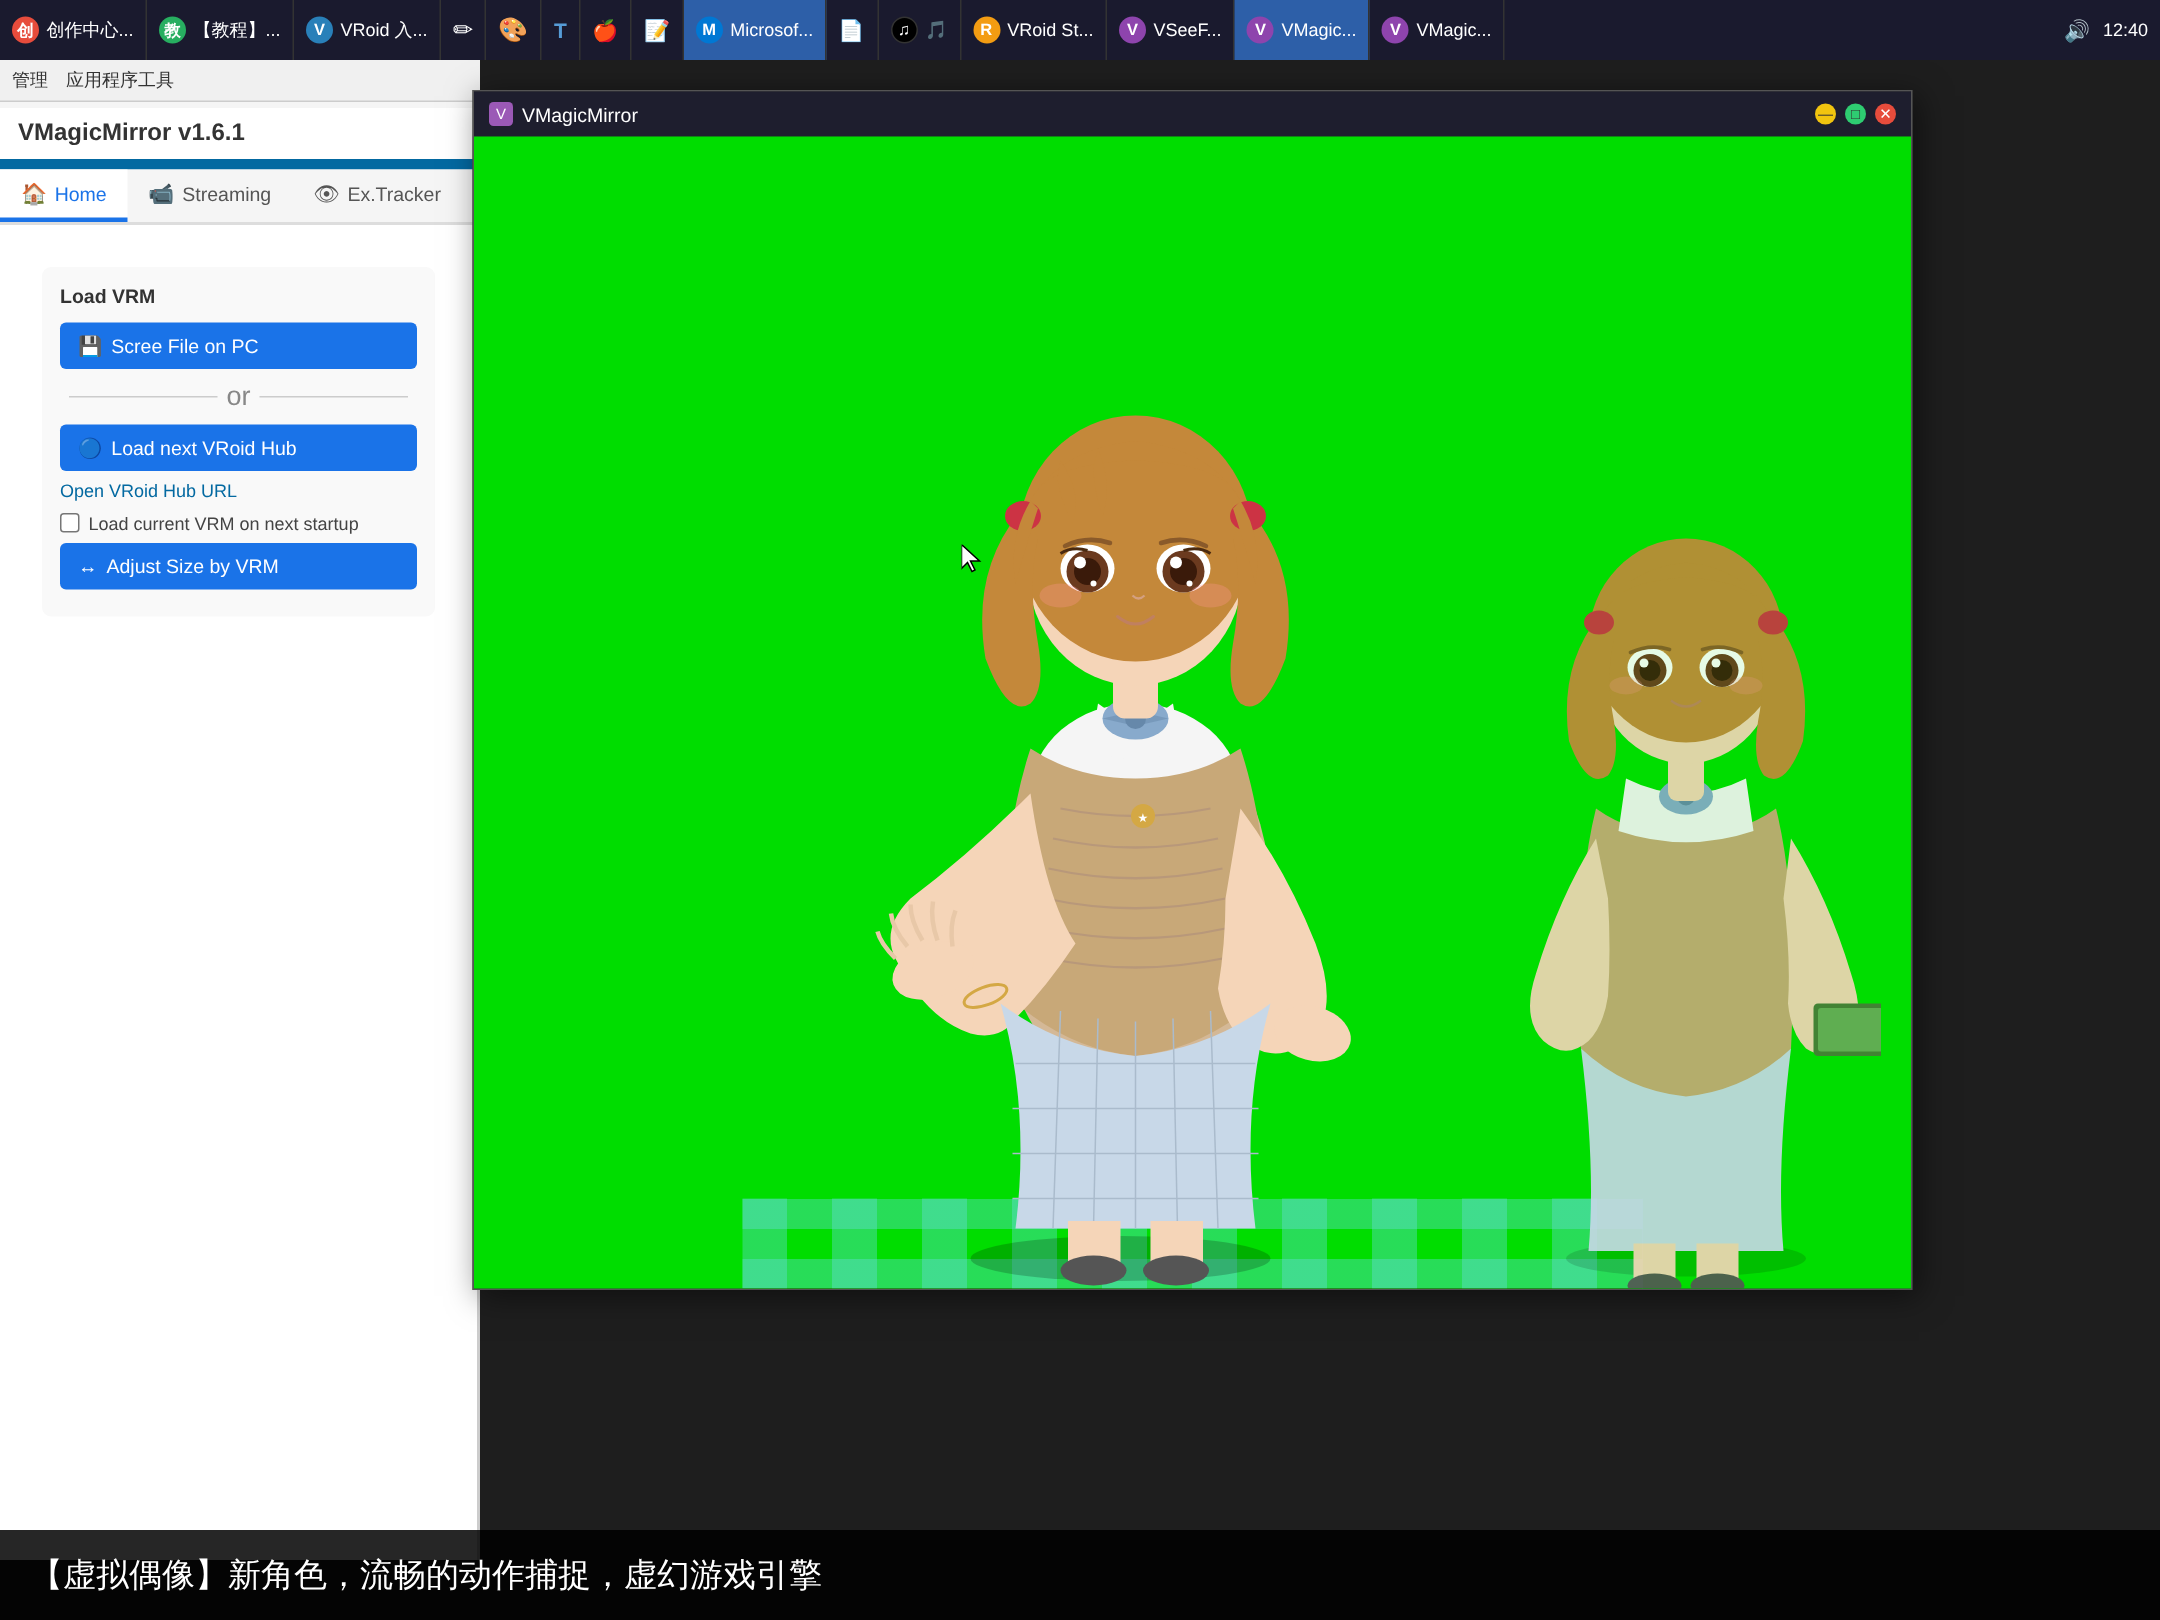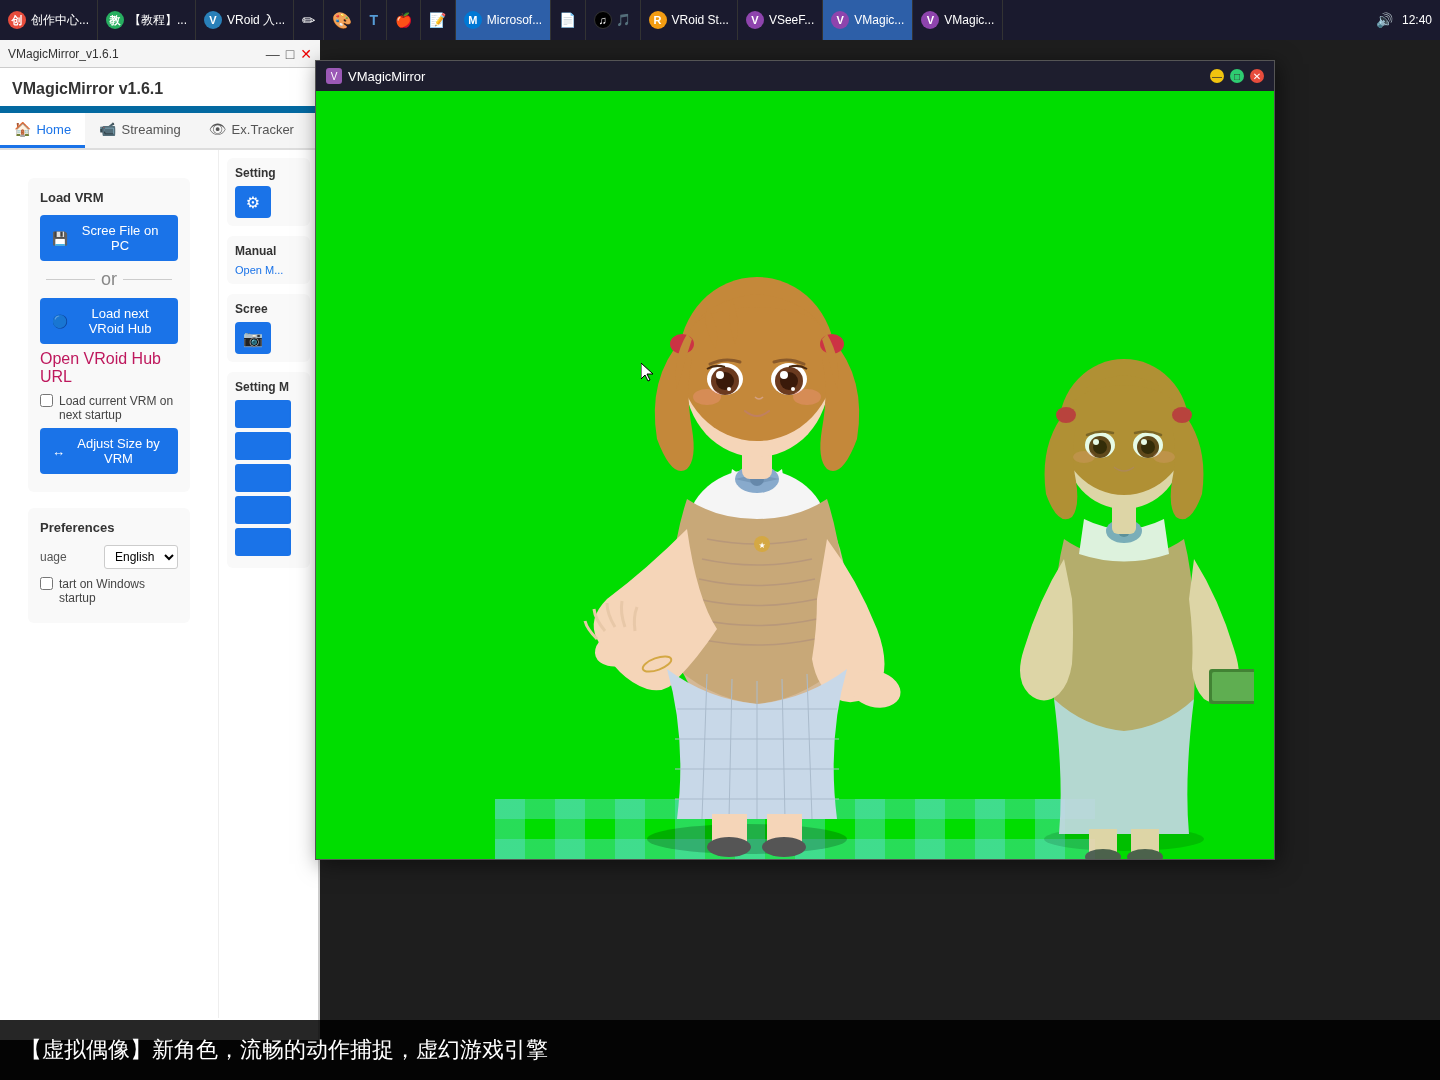--- a/index.html
+++ b/index.html
@@ -178,22 +178,22 @@
     }
     .divider-or::before, .divider-or::after {
       content: '';
       flex: 1;
       height: 1px;
       background: #ccc;
       margin: 0 6px;
     }
 
     .link-text {
-      font-size: 16px;
-      color: #be185d;
+      font-size: 12px;
+      color: #0369a1;
       cursor: pointer;
       margin-bottom: 8px;
     }
 
     .checkbox-row {
       display: flex;
       align-items: flex-start;
       gap: 6px;
       font-size: 12px;
       color: #444;
@@ -440,20 +440,24 @@
     <span>VMagic...</span>
   </div>
   <div style="margin-left:auto;display:flex;align-items:center;gap:8px;padding-right:8px;">
     <span style="font-size:14px;color:#fff;">🔊</span>
     <span style="font-size:12px;color:#fff;">12:40</span>
   </div>
 </div>
 
 <div style="position:absolute;top:40px;left:0;width:320px;height:1000px;background:#fff;z-index:10;">
 
+  <div style="display:flex;background:#f0f0f0;border-bottom:1px solid #ccc;height:28px;align-items:center;padding:0 8px;">
+    <span style="font-size:12px;color:#333;margin-right:12px;">管理</span>
+    <span style="font-size:12px;color:#333;">应用程序工具</span>
+  </div>
 
   <div style="display:flex;background:#f5f5f5;border-bottom:1px solid #ccc;height:28px;align-items:center;padding:0 8px;justify-content:space-between;">
     <span style="font-size:12px;color:#333;">VMagicMirror_v1.6.1</span>
     <div style="display:flex;gap:6px;">
       <button style="background:none;border:none;cursor:pointer;font-size:14px;color:#555;">—</button>
       <button style="background:none;border:none;cursor:pointer;font-size:14px;color:#555;">□</button>
       <button style="background:none;border:none;cursor:pointer;font-size:14px;color:#e00;">✕</button>
     </div>
   </div>
 
@@ -522,61 +526,22 @@
         <div class="checkbox-row">
           <input type="checkbox" style="">
           <span>Load current VRM on next startup</span>
         </div>
         <button class="btn-blue">
           <span>↔</span>
           <span>Adjust Size by VRM</span>
         </button>
       </div>
 
-      <div class="vmm-section">
-        <div class="vmm-section-title">Preferences</div>
-        <div class="pref-row">
-          <span class="pref-label">uage</span>
-          <select class="pref-select">
-            <option>English</option>
-          </select>
-        </div>
-        <div class="checkbox-row">
-          <input type="checkbox" style="">
-          <span>tart on Windows startup</span>
-        </div>
-      </div>
-    </div>
-
-    <div style="width:100px;padding:8px;border-left:1px solid #eee;">
-
-      <div class="right-section">
-        <div class="right-section-title">Setting</div>
-        <button class="gear-btn">⚙</button>
-      </div>
-
-      <div class="right-section">
-        <div class="right-section-title">Manual</div>
-        <div style="font-size:11px;color:#1a73e8;cursor:pointer;">Open M...</div>
-      </div>
-
-      <div class="right-section">
-        <div class="right-section-title">Scree</div>
-        <button class="camera-btn">📷</button>
-      </div>
-
-      <div class="right-section">
-        <div class="right-section-title">Setting M</div>
-        <div class="blue-block"></div>
-        <div class="blue-block"></div>
-        <div class="blue-block"></div>
-        <div class="blue-block"></div>
-        <div class="blue-block"></div>
-      </div>
-    </div>
+    </div>
+
   </div>
 </div>
 
 <div class="vmm-window">
   <div class="vmm-window-titlebar">
     <div class="vmm-window-title">
       <span class="vmm-window-icon">V</span>
       <span>VMagicMirror</span>
     </div>
     <div class="vmm-window-btns">

